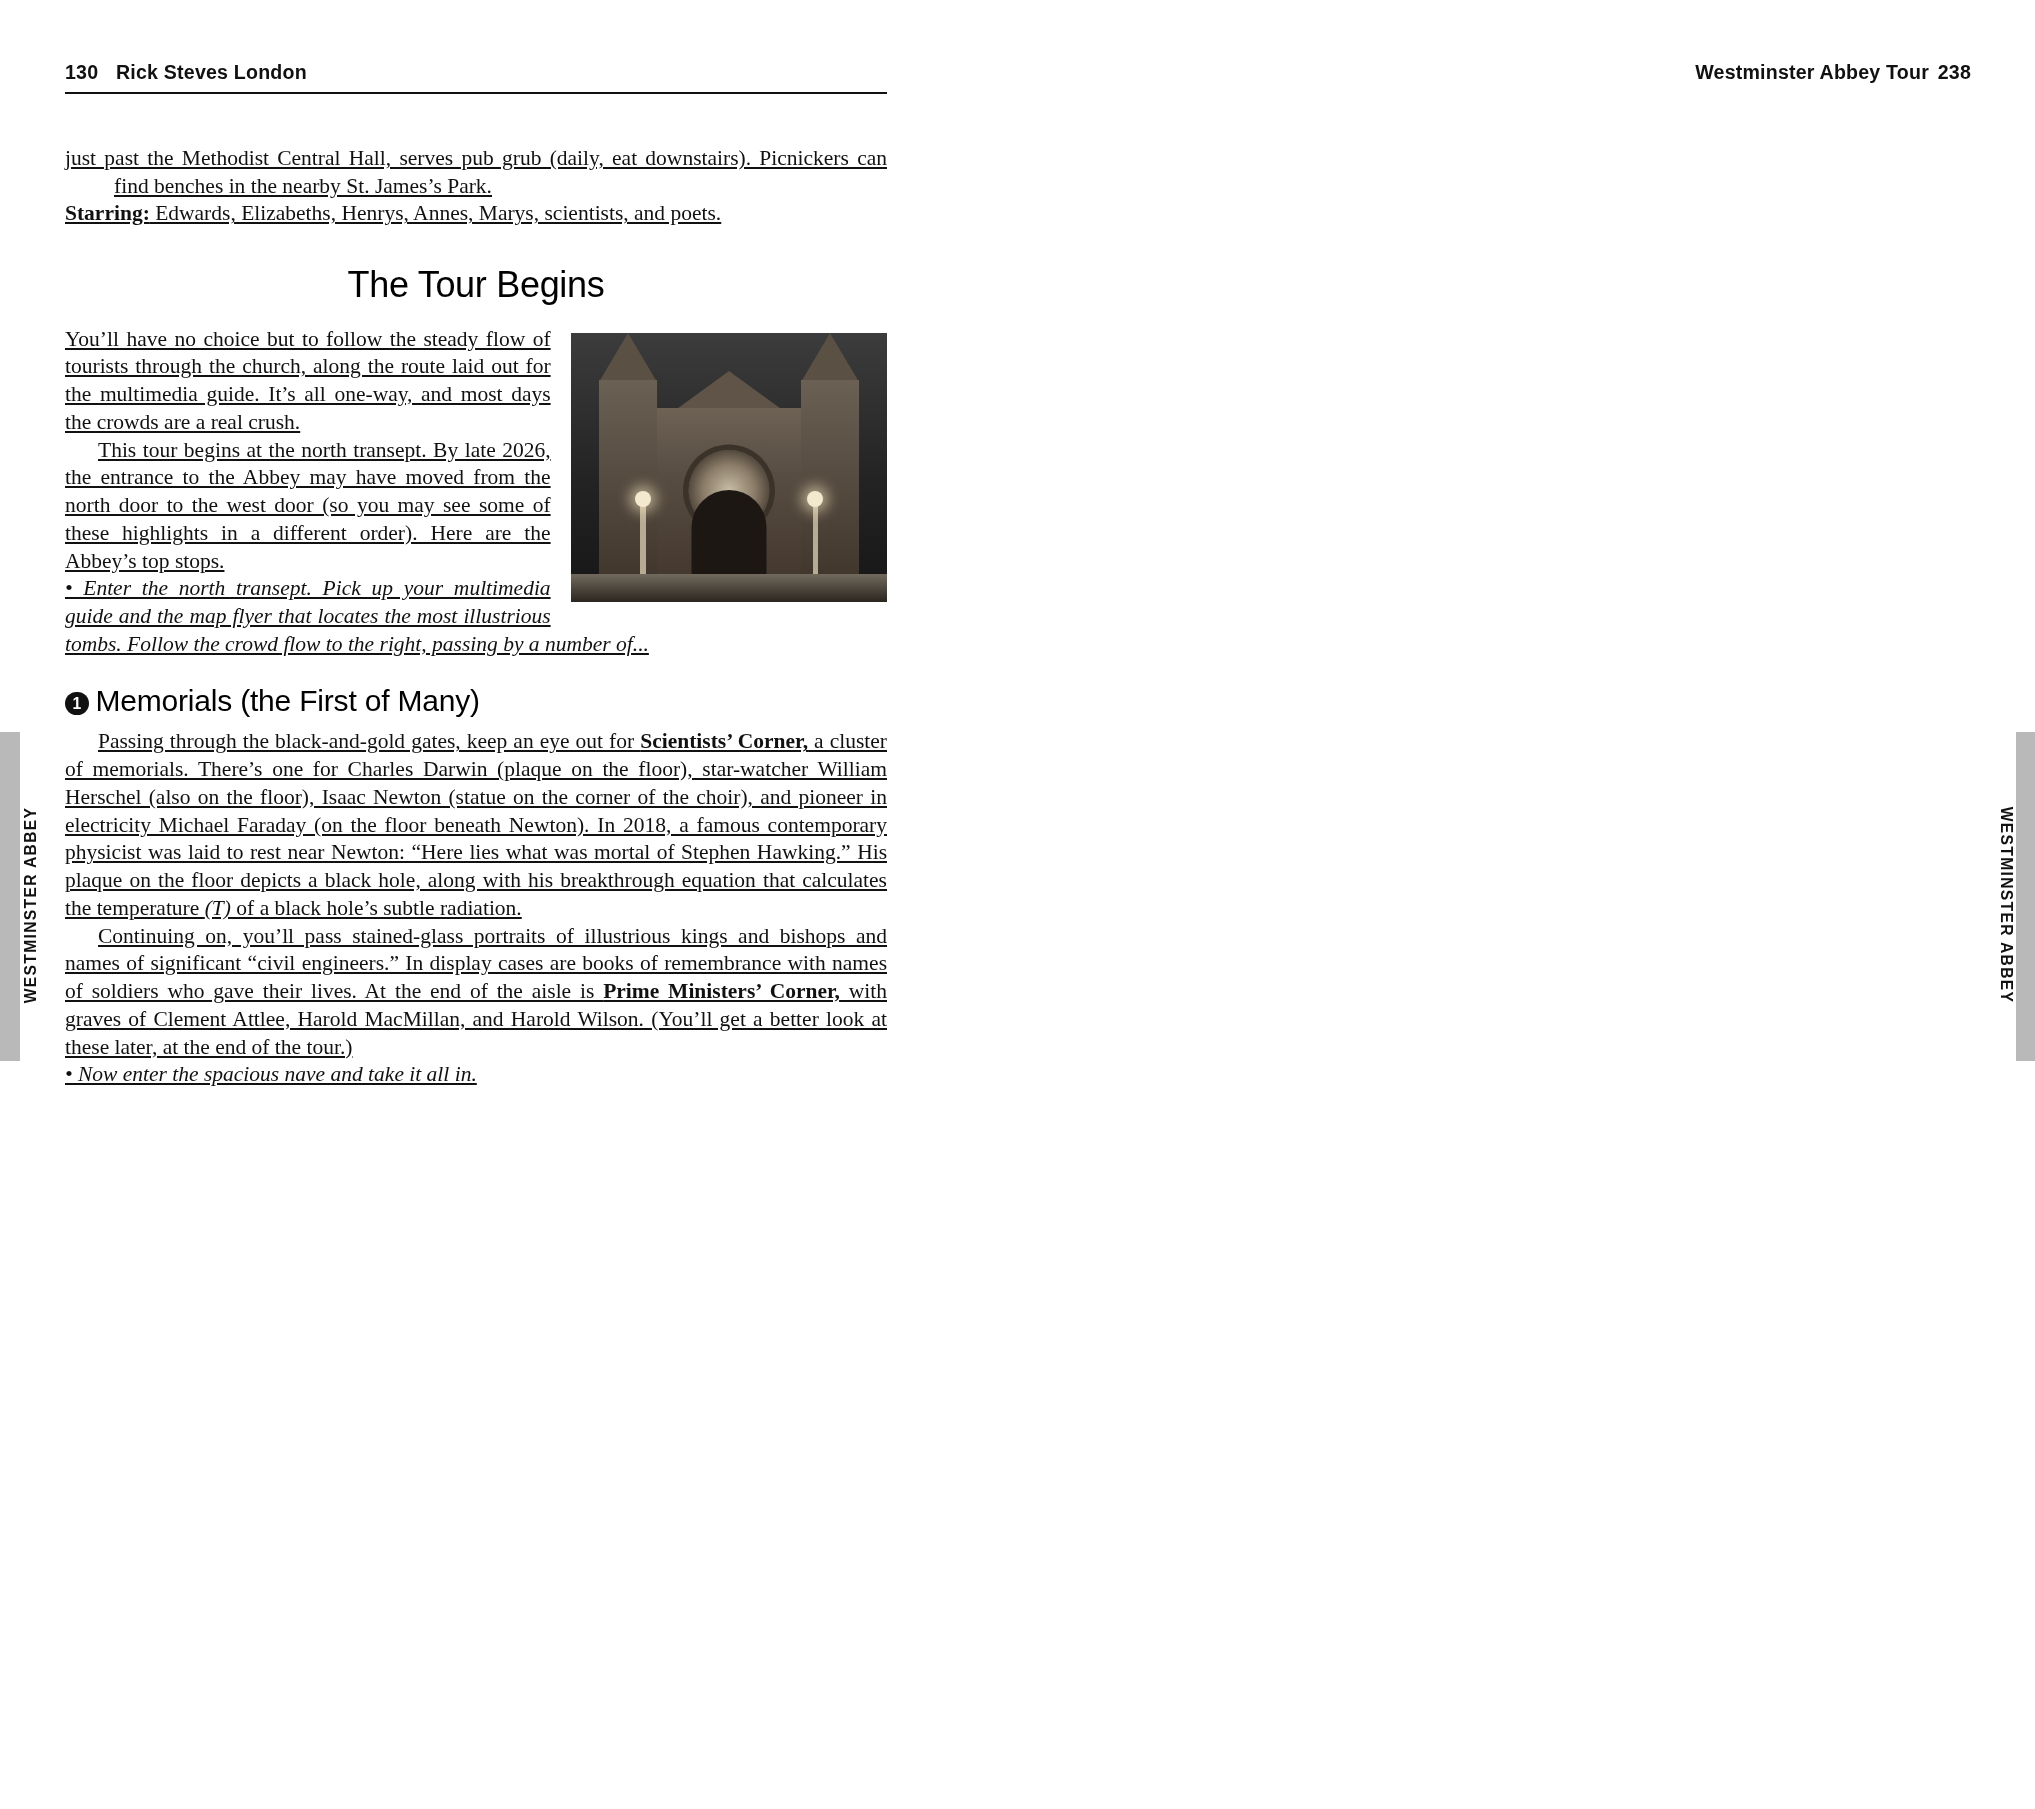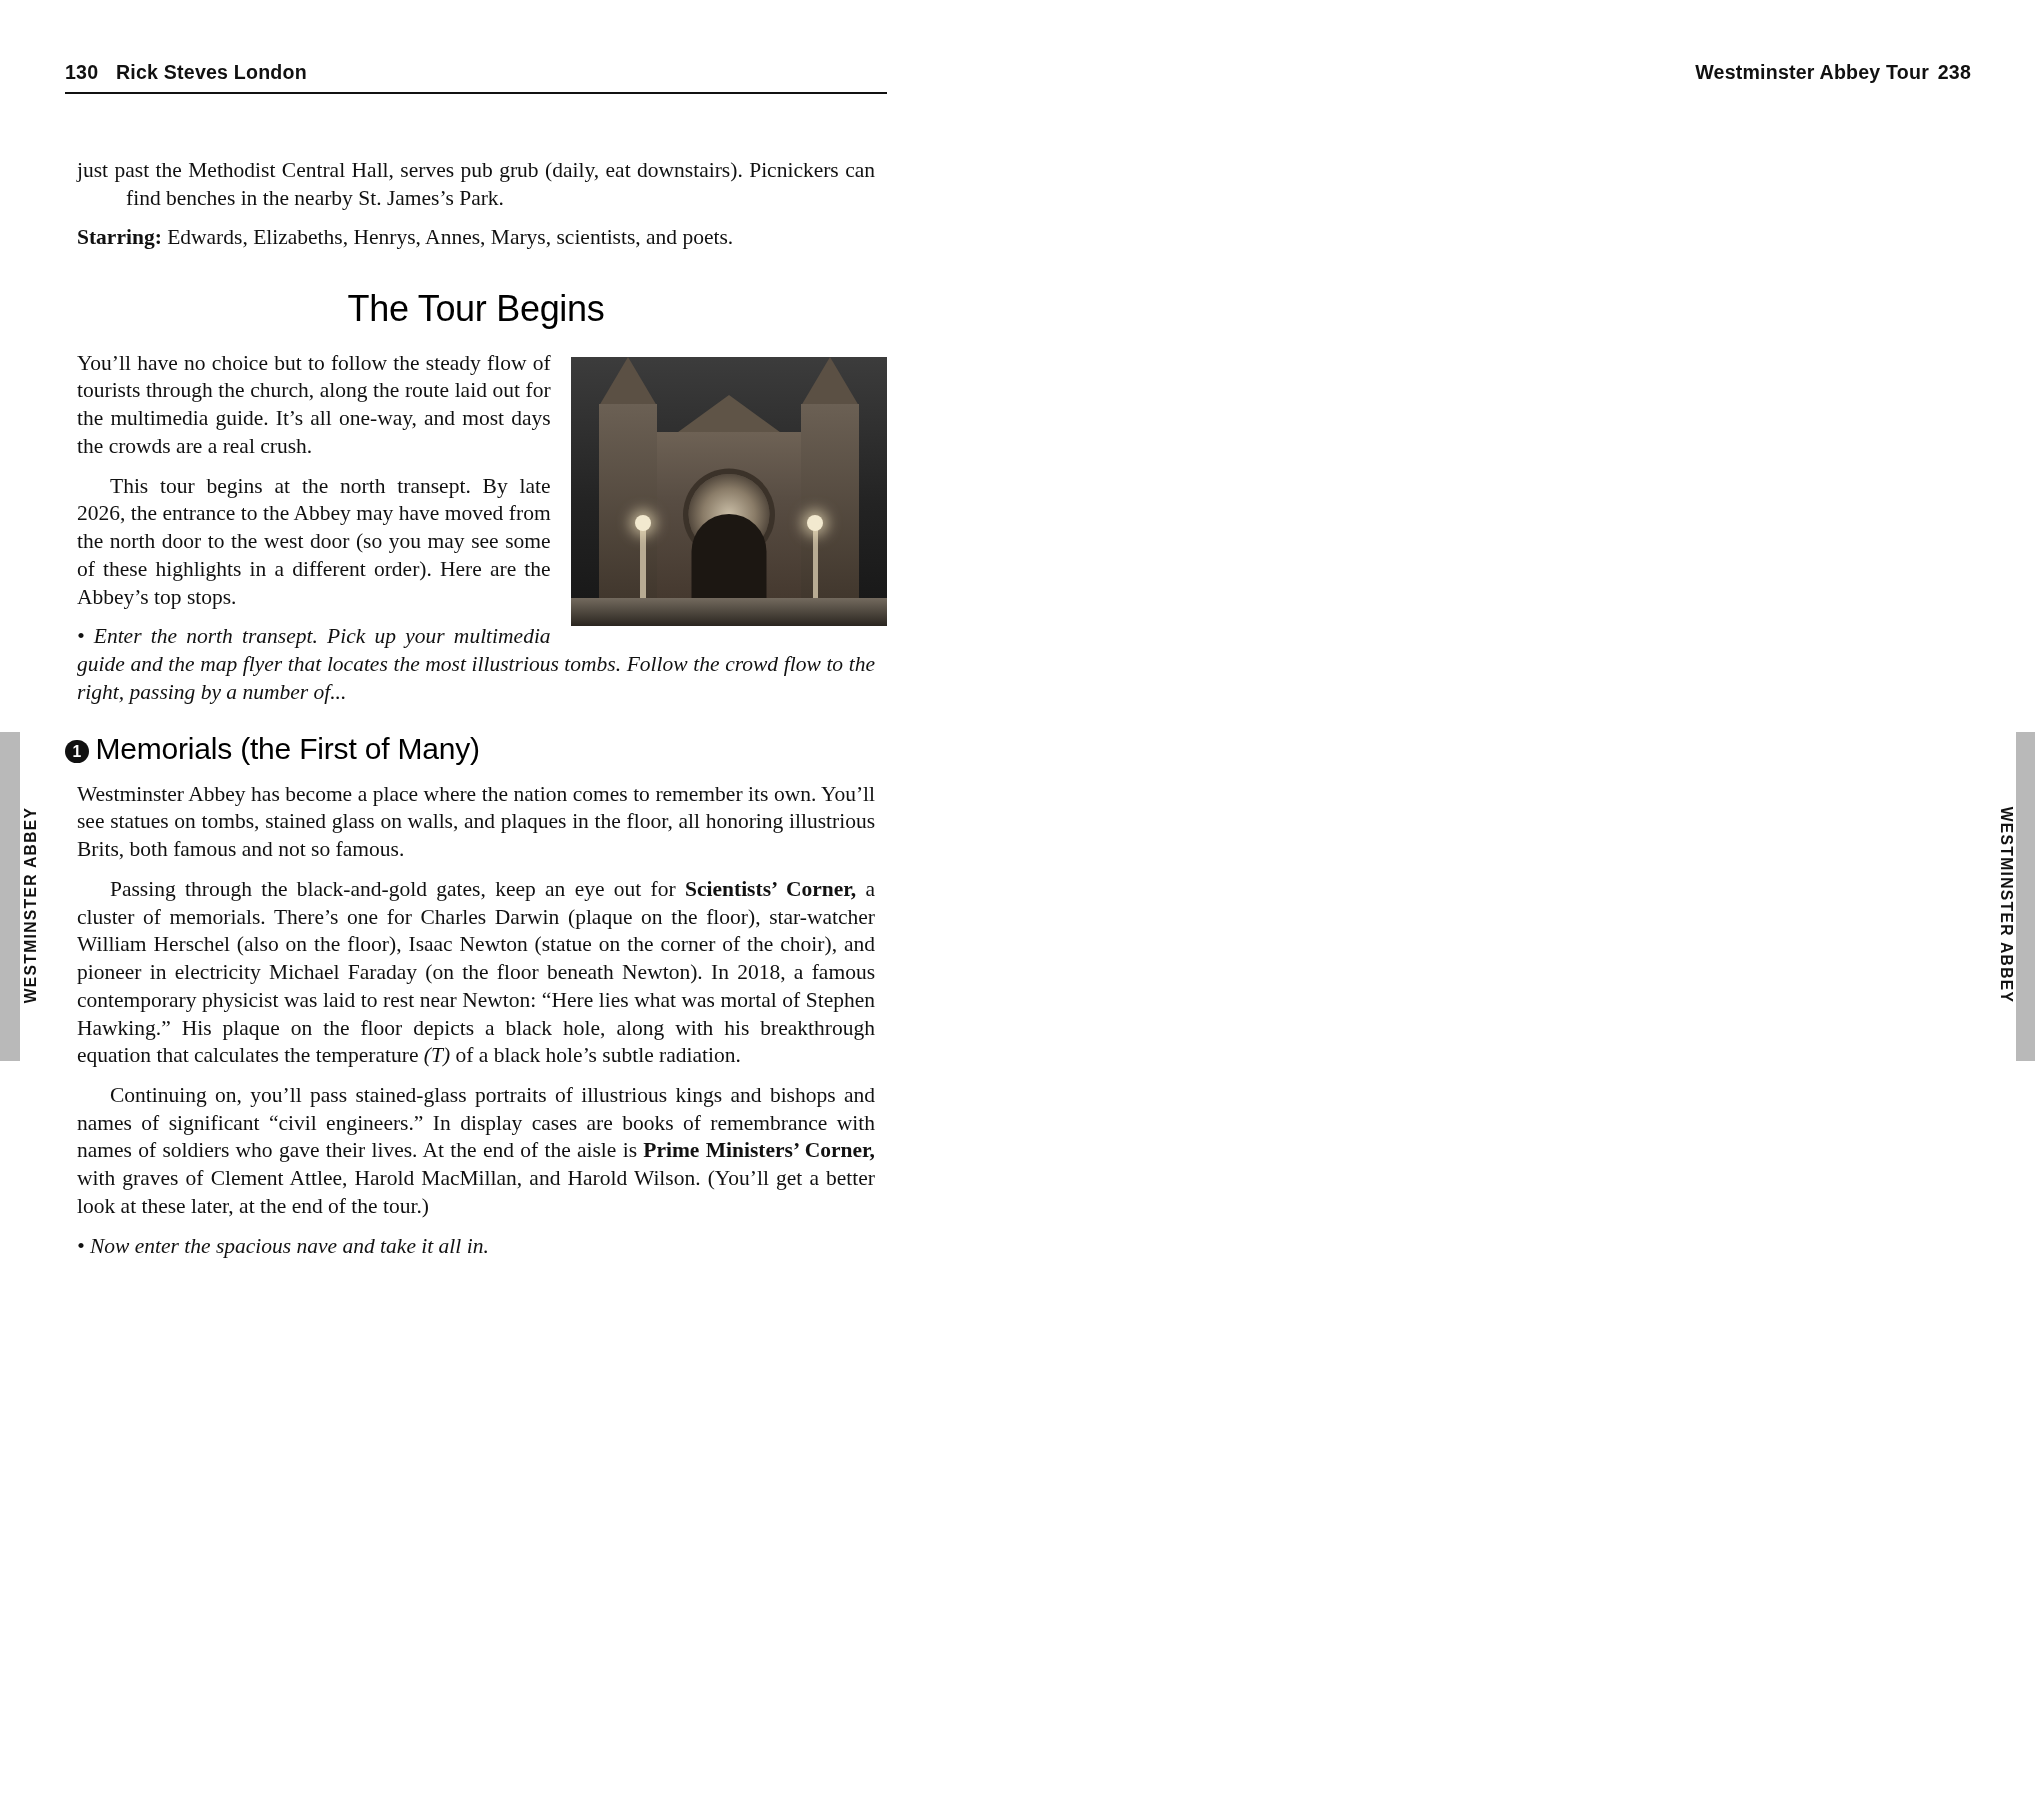--- a/index.html
+++ b/index.html
@@ -84,21 +84,21 @@
   .col {
     position: absolute;
     left: 65px;
     top: 145px;
     width: 822px;
     font-size: 21.5px;
     line-height: 1.29;
     text-align: justify;
     color: #111;
   }
-  .col p { margin: 12px; }
+  .col p { margin: 0; text-decoration: underline; }
   .indent { text-indent: 33px; }
   .hang {
     padding-left: 49px;
     text-indent: -49px;
   }
   .bold { font-weight: bold; }
   .ital { font-style: italic; }
 
   h2.tour-begins {
     font-family: "Liberation Sans", sans-serif;
@@ -253,21 +253,20 @@
       <div class="lamp b"></div>
       <div class="steps"></div>
     </div>
 
     <p>You’ll have no choice but to follow the steady flow of tourists through the church, along the route laid out for the multimedia guide. It’s all one-way, and most days the crowds are a real crush.</p>
     <p class="indent">This tour begins at the north transept. By late 2026, the entrance to the Abbey may have moved from the north door to the west door (so you may see some of these highlights in a different order). Here are the Abbey’s top stops.</p>
     <p class="bulletline">• Enter the north transept. Pick up your multimedia guide and the map flyer that locates the most illustrious tombs. Follow the crowd flow to the right, passing by a number of...</p>
 
     <h3 class="memorials"><span class="numbullet">1</span><span>Memorials (the First of Many)</span></h3>
 
-    <p>Westminster Abbey has become a place where the nation comes to remember its own. You’ll see statues on tombs, stained glass on walls, and plaques in the floor, all honoring illustrious Brits, both famous and not so famous.</p>
 
     <p class="indent"><span>Passing through the black-and-gold gates, keep an eye out for </span><span class="bold">Scientists’ Corner,</span><span> a cluster of memorials. There’s one for Charles Darwin (plaque on the floor), star-watcher William Herschel (also on the floor), Isaac Newton (statue on the corner of the choir), and pioneer in electricity Michael Faraday (on the floor beneath Newton). In 2018, a famous contemporary physicist was laid to rest near Newton: “Here lies what was mortal of Stephen Hawking.” His plaque on the floor depicts a black hole, along with his breakthrough equation that calculates the temperature </span><span class="ital">(T)</span><span> of a black hole’s subtle radiation.</span></p>
 
     <p class="indent"><span>Continuing on, you’ll pass stained-glass portraits of illustrious kings and bishops and names of significant “civil engineers.” In display cases are books of remembrance with names of soldiers who gave their lives. At the end of the aisle is </span><span class="bold">Prime Ministers’ Corner,</span><span> with graves of Clement Attlee, Harold MacMillan, and Harold Wilson. (You’ll get a better look at these later, at the end of the tour.)</span></p>
 
     <p class="bulletline">• Now enter the spacious nave and take it all in.</p>
   </div>
 </div>
 
 <div class="page-right">

